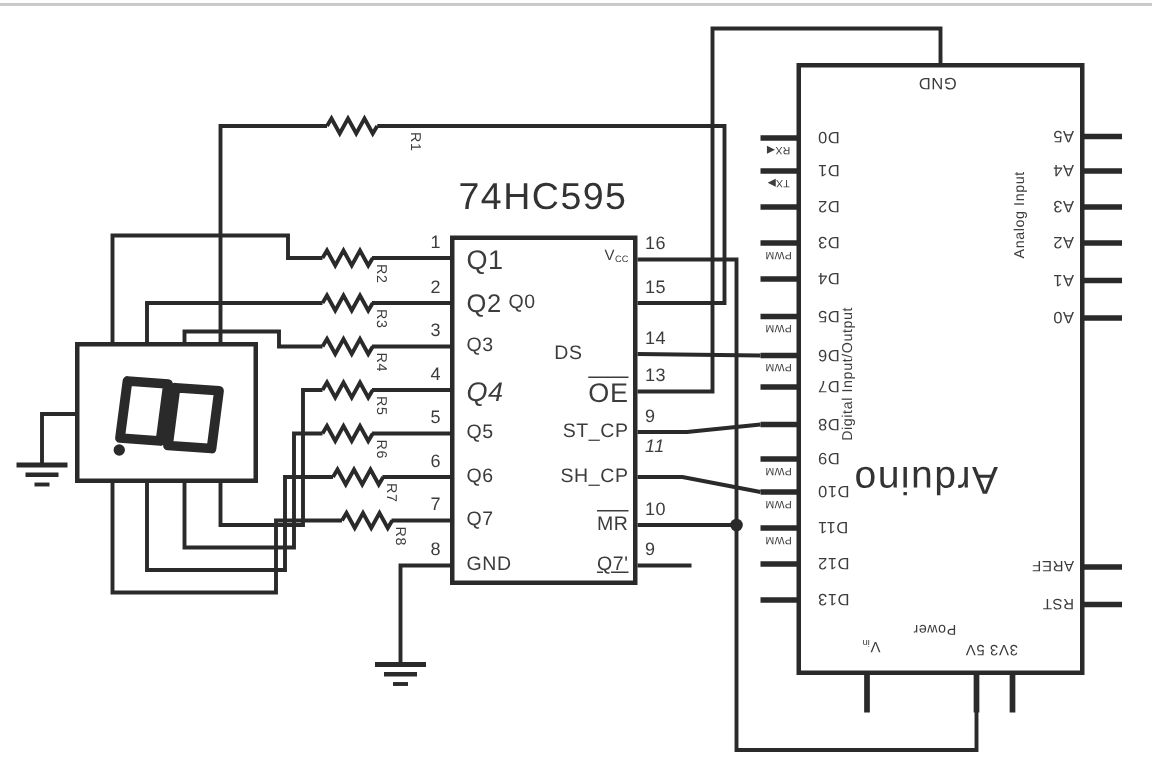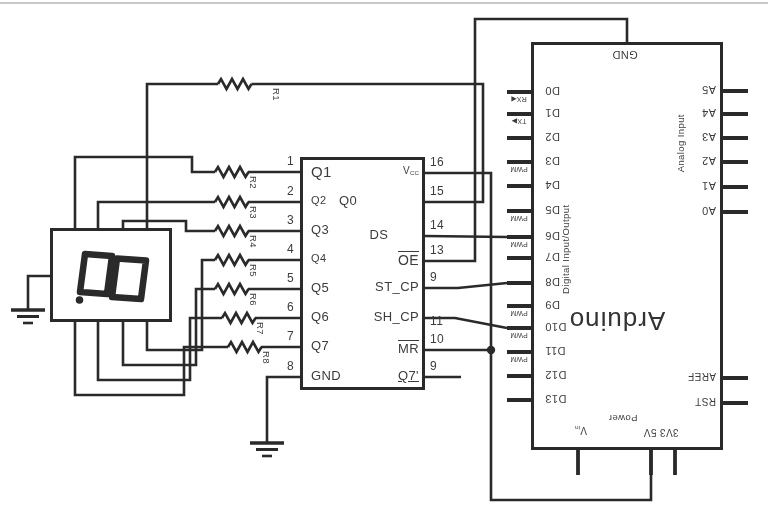--- a/index.html
+++ b/index.html
@@ -53,48 +53,49 @@
       <path d="M17 316.5 L39 316.5" fill="none" stroke="#2a2a2a" stroke-width="3"></path>
       <path d="M23 323 L33 323" fill="none" stroke="#2a2a2a" stroke-width="2.6"></path>
       <path d="M250 443 L284 443" fill="none" stroke="#2a2a2a" stroke-width="3.4"></path>
       <path d="M256 449.5 L278 449.5" fill="none" stroke="#2a2a2a" stroke-width="3"></path>
       <path d="M262 456 L272 456" fill="none" stroke="#2a2a2a" stroke-width="2.6"></path>
       <circle cx="491" cy="350" r="4.2" fill="#2a2a2a"></circle>
       <path d="M507 92 L534 92 M507 114 L534 114 M507 138 L534 138 M507 162 L534 162 M507 186 L534 186 M507 211 L534 211 M507 237 L534 237 M507 258 L534 258 M507 283 L534 283 M507 306 L534 306 M507 328 L534 328 M507 352 L534 352 M507 376 L534 376 M507 400 L534 400 M720 91 L748 91 M720 114 L748 114 M720 138 L748 138 M720 162 L748 162 M720 187 L748 187 M720 212 L748 212 M720 378 L748 378 M720 403 L748 403 M578 448 L578 475 M651 448 L651 475 M675 448 L675 475" fill="none" stroke="#2a2a2a" stroke-width="3.8"></path>
       <path d="M85 254 L112 256 L107 294 L80 292 Z M117 258.5 L146 260.5 L141 299 L112 297 Z" fill="none" stroke="#2a2a2a" stroke-width="6.5" stroke-linejoin="round" stroke-linecap="round"></path>
       <circle cx="79.5" cy="300" r="3.8" fill="#2a2a2a"></circle>
     </svg>
-    <div class="lb" style="left: 311px; top: 164px; font-size: 15px;">Q1</div>
+    <div class="lb" style="left: 282px; top: 118px; width: 160px; text-align: center; font-size: 25px; letter-spacing: 1px; color: rgb(51, 51, 51);">74HC595</div>
+    <div class="lb" style="left: 311px; top: 164px; font-size: 18px;">Q1</div>
     <div class="lb" style="left: 262px; top: 155px; width: 32px; text-align: right; font-size: 12px;">1</div>
-    <div class="lb" style="left: 311px; top: 194px; font-size: 11px;">Q2</div>
+    <div class="lb" style="left: 311px; top: 194px; font-size: 17px;">Q2</div>
     <div class="lb" style="left: 262px; top: 185px; width: 32px; text-align: right; font-size: 12px;">2</div>
     <div class="lb" style="left: 311px; top: 223px; font-size: 13px;">Q3</div>
     <div class="lb" style="left: 262px; top: 214px; width: 32px; text-align: right; font-size: 12px;">3</div>
-    <div class="lb" style="left: 311px; top: 252px; font-size: 11px;">Q4</div>
+    <div class="lb" style="left: 311px; top: 252px; font-size: 18px; font-style: italic;">Q4</div>
     <div class="lb" style="left: 262px; top: 243px; width: 32px; text-align: right; font-size: 12px;">4</div>
     <div class="lb" style="left: 311px; top: 281px; font-size: 13px;">Q5</div>
     <div class="lb" style="left: 262px; top: 272px; width: 32px; text-align: right; font-size: 12px;">5</div>
     <div class="lb" style="left: 311px; top: 310px; font-size: 13px;">Q6</div>
     <div class="lb" style="left: 262px; top: 301px; width: 32px; text-align: right; font-size: 12px;">6</div>
     <div class="lb" style="left: 311px; top: 339px; font-size: 13px;">Q7</div>
     <div class="lb" style="left: 262px; top: 330px; width: 32px; text-align: right; font-size: 12px;">7</div>
     <div class="lb" style="left: 311px; top: 369px; font-size: 13px;">GND</div>
     <div class="lb" style="left: 262px; top: 360px; width: 32px; text-align: right; font-size: 12px;">8</div>
     <div class="lb" style="left: 339px; top: 165px; width: 80px; text-align: right; font-size: 10px;"><span>V</span><sub class="cc">CC</sub></div>
     <div class="lb" style="left: 430px; top: 156px; width: 32px; text-align: left; font-size: 12px;">16</div>
     <div class="lb" style="left: 339px; top: 194px; width: 80px; text-align: left; font-size: 13px;"><span>Q0</span></div>
     <div class="lb" style="left: 430px; top: 185px; width: 32px; text-align: left; font-size: 12px;">15</div>
     <div class="lb" style="left: 339px; top: 228px; width: 80px; text-align: center; font-size: 13px;"><span>DS</span></div>
     <div class="lb" style="left: 430px; top: 219px; width: 32px; text-align: left; font-size: 12px;">14</div>
-    <div class="lb" style="left: 339px; top: 253px; width: 80px; text-align: right; font-size: 14px;"><span class="ovl">OE</span></div>
+    <div class="lb" style="left: 339px; top: 253px; width: 80px; text-align: right; font-size: 18px;"><span class="ovl">OE</span></div>
     <div class="lb" style="left: 430px; top: 244px; width: 32px; text-align: left; font-size: 12px;">13</div>
     <div class="lb" style="left: 339px; top: 280px; width: 80px; text-align: right; font-size: 13px;"><span>ST_CP</span></div>
     <div class="lb" style="left: 430px; top: 271px; width: 32px; text-align: left; font-size: 12px;">9</div>
     <div class="lb" style="left: 339px; top: 310px; width: 80px; text-align: right; font-size: 13px;"><span>SH_CP</span></div>
-    <div class="lb" style="left: 430px; top: 315px; width: 32px; text-align: left; font-size: 12px;">11</div>
+    <div class="lb" style="left: 430px; top: 291px; width: 32px; text-align: left; font-size: 12px; font-style: italic;">11</div>
     <div class="lb" style="left: 339px; top: 342px; width: 80px; text-align: right; font-size: 13px;"><span class="ovl">MR</span></div>
     <div class="lb" style="left: 430px; top: 333px; width: 32px; text-align: left; font-size: 12px;">10</div>
     <div class="lb" style="left: 339px; top: 369px; width: 80px; text-align: right; font-size: 13px; text-decoration: underline;"><span>Q7'</span></div>
     <div class="lb" style="left: 430px; top: 360px; width: 32px; text-align: left; font-size: 12px;">9</div>
     <div class="lb rcw" style="left: 281px; top: 88px; font-size: 9.5px;">R1</div>
     <div class="lb rcw" style="left: 258px; top: 176px; font-size: 9.5px;">R2</div>
     <div class="lb rcw" style="left: 258px; top: 206px; font-size: 9.5px;">R3</div>
     <div class="lb rcw" style="left: 258px; top: 235px; font-size: 9.5px;">R4</div>
     <div class="lb rcw" style="left: 258px; top: 264px; font-size: 9.5px;">R5</div>
     <div class="lb rcw" style="left: 258px; top: 293px; font-size: 9.5px;">R6</div>

